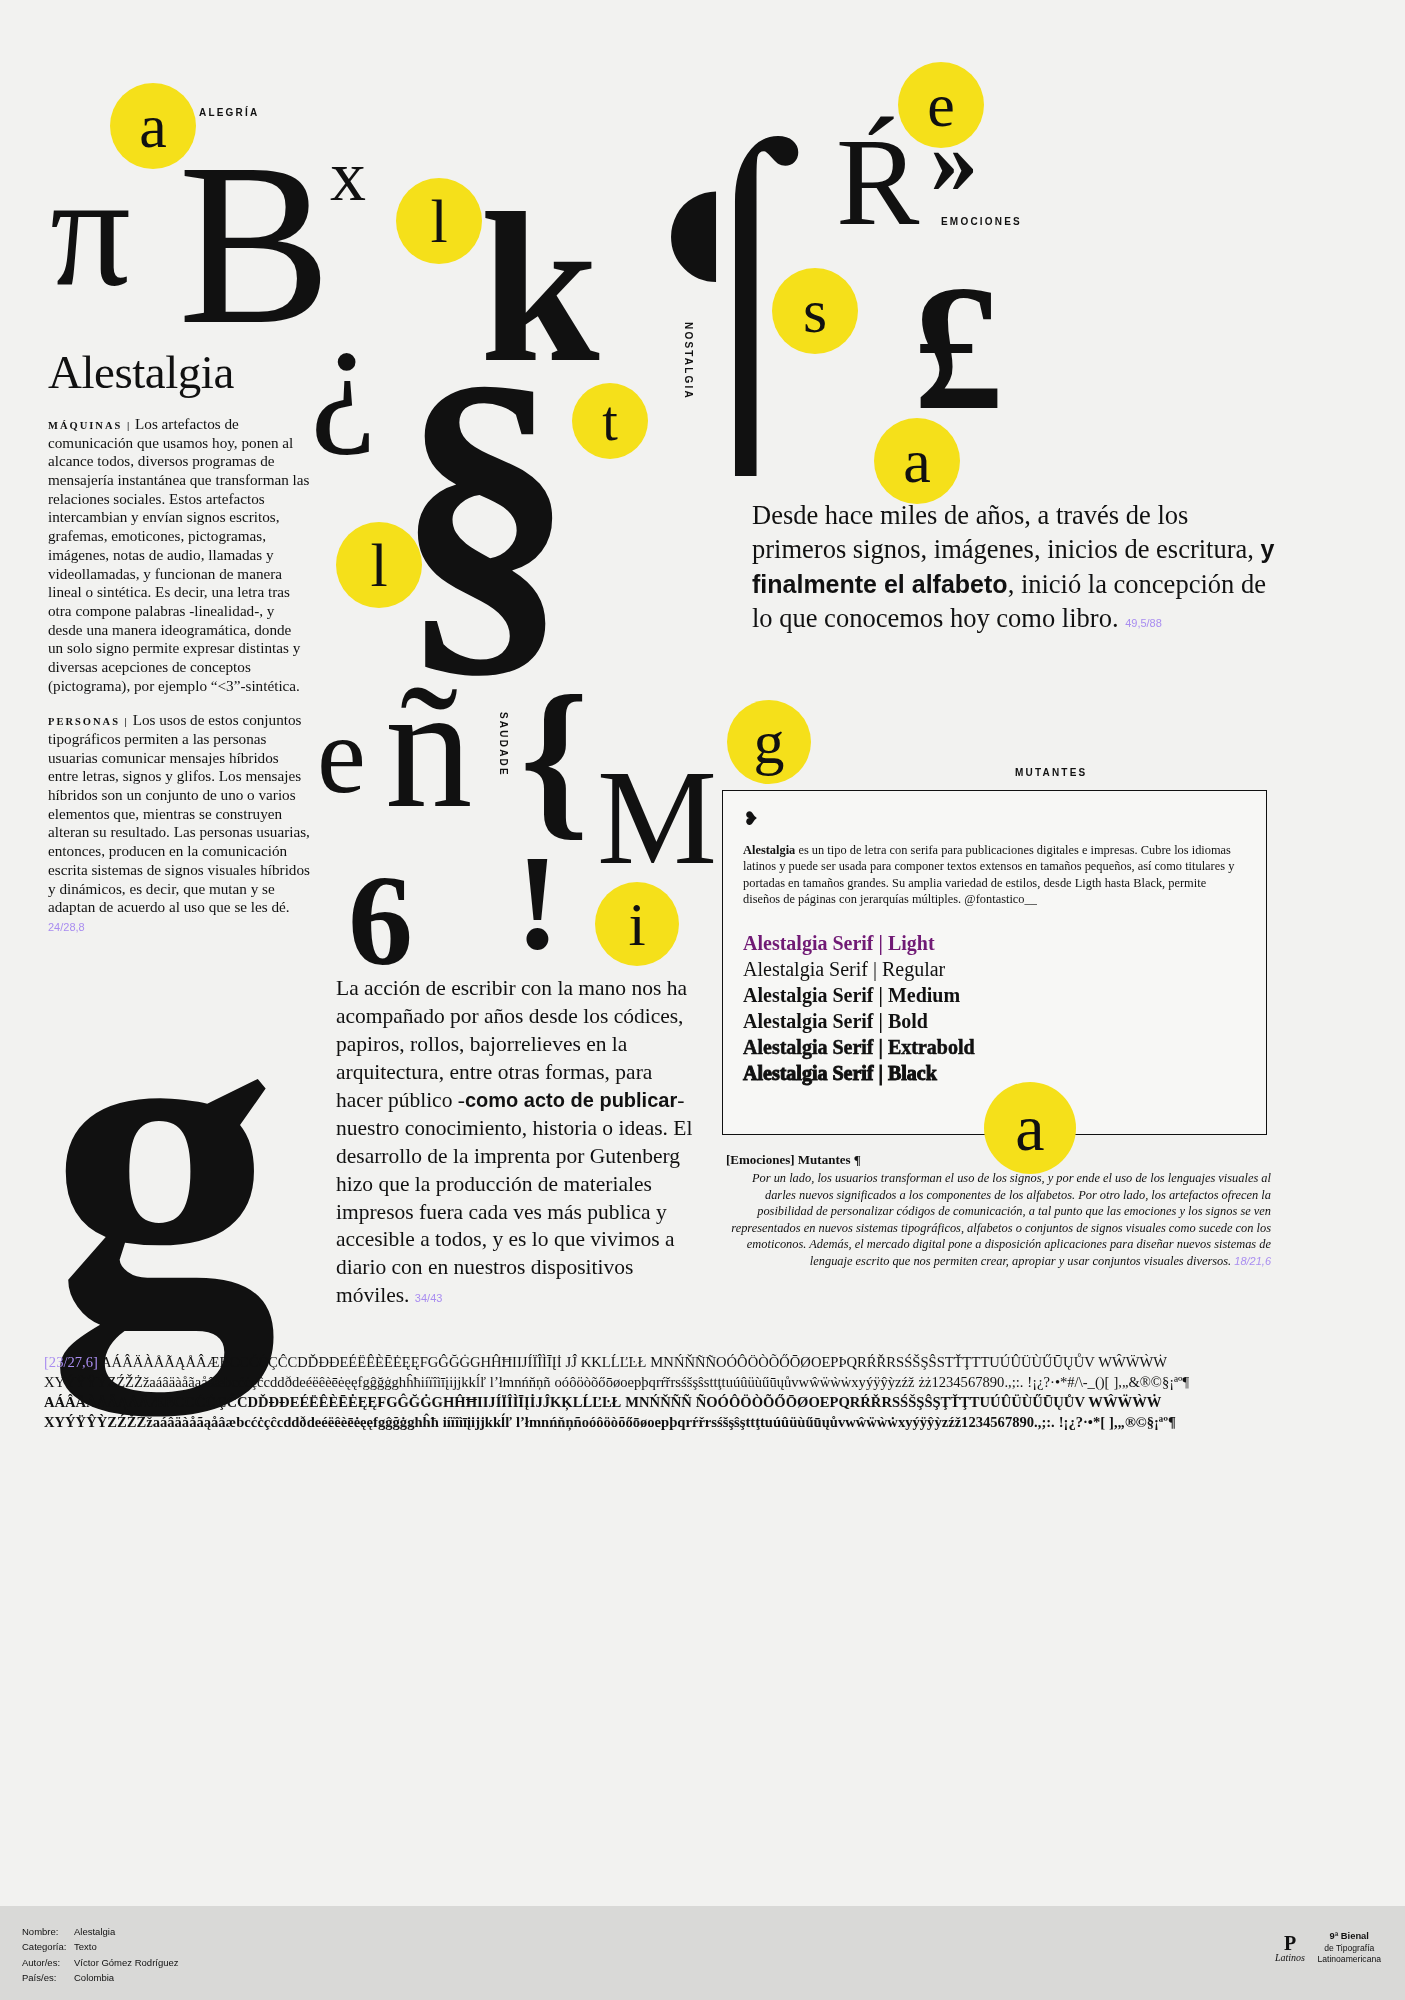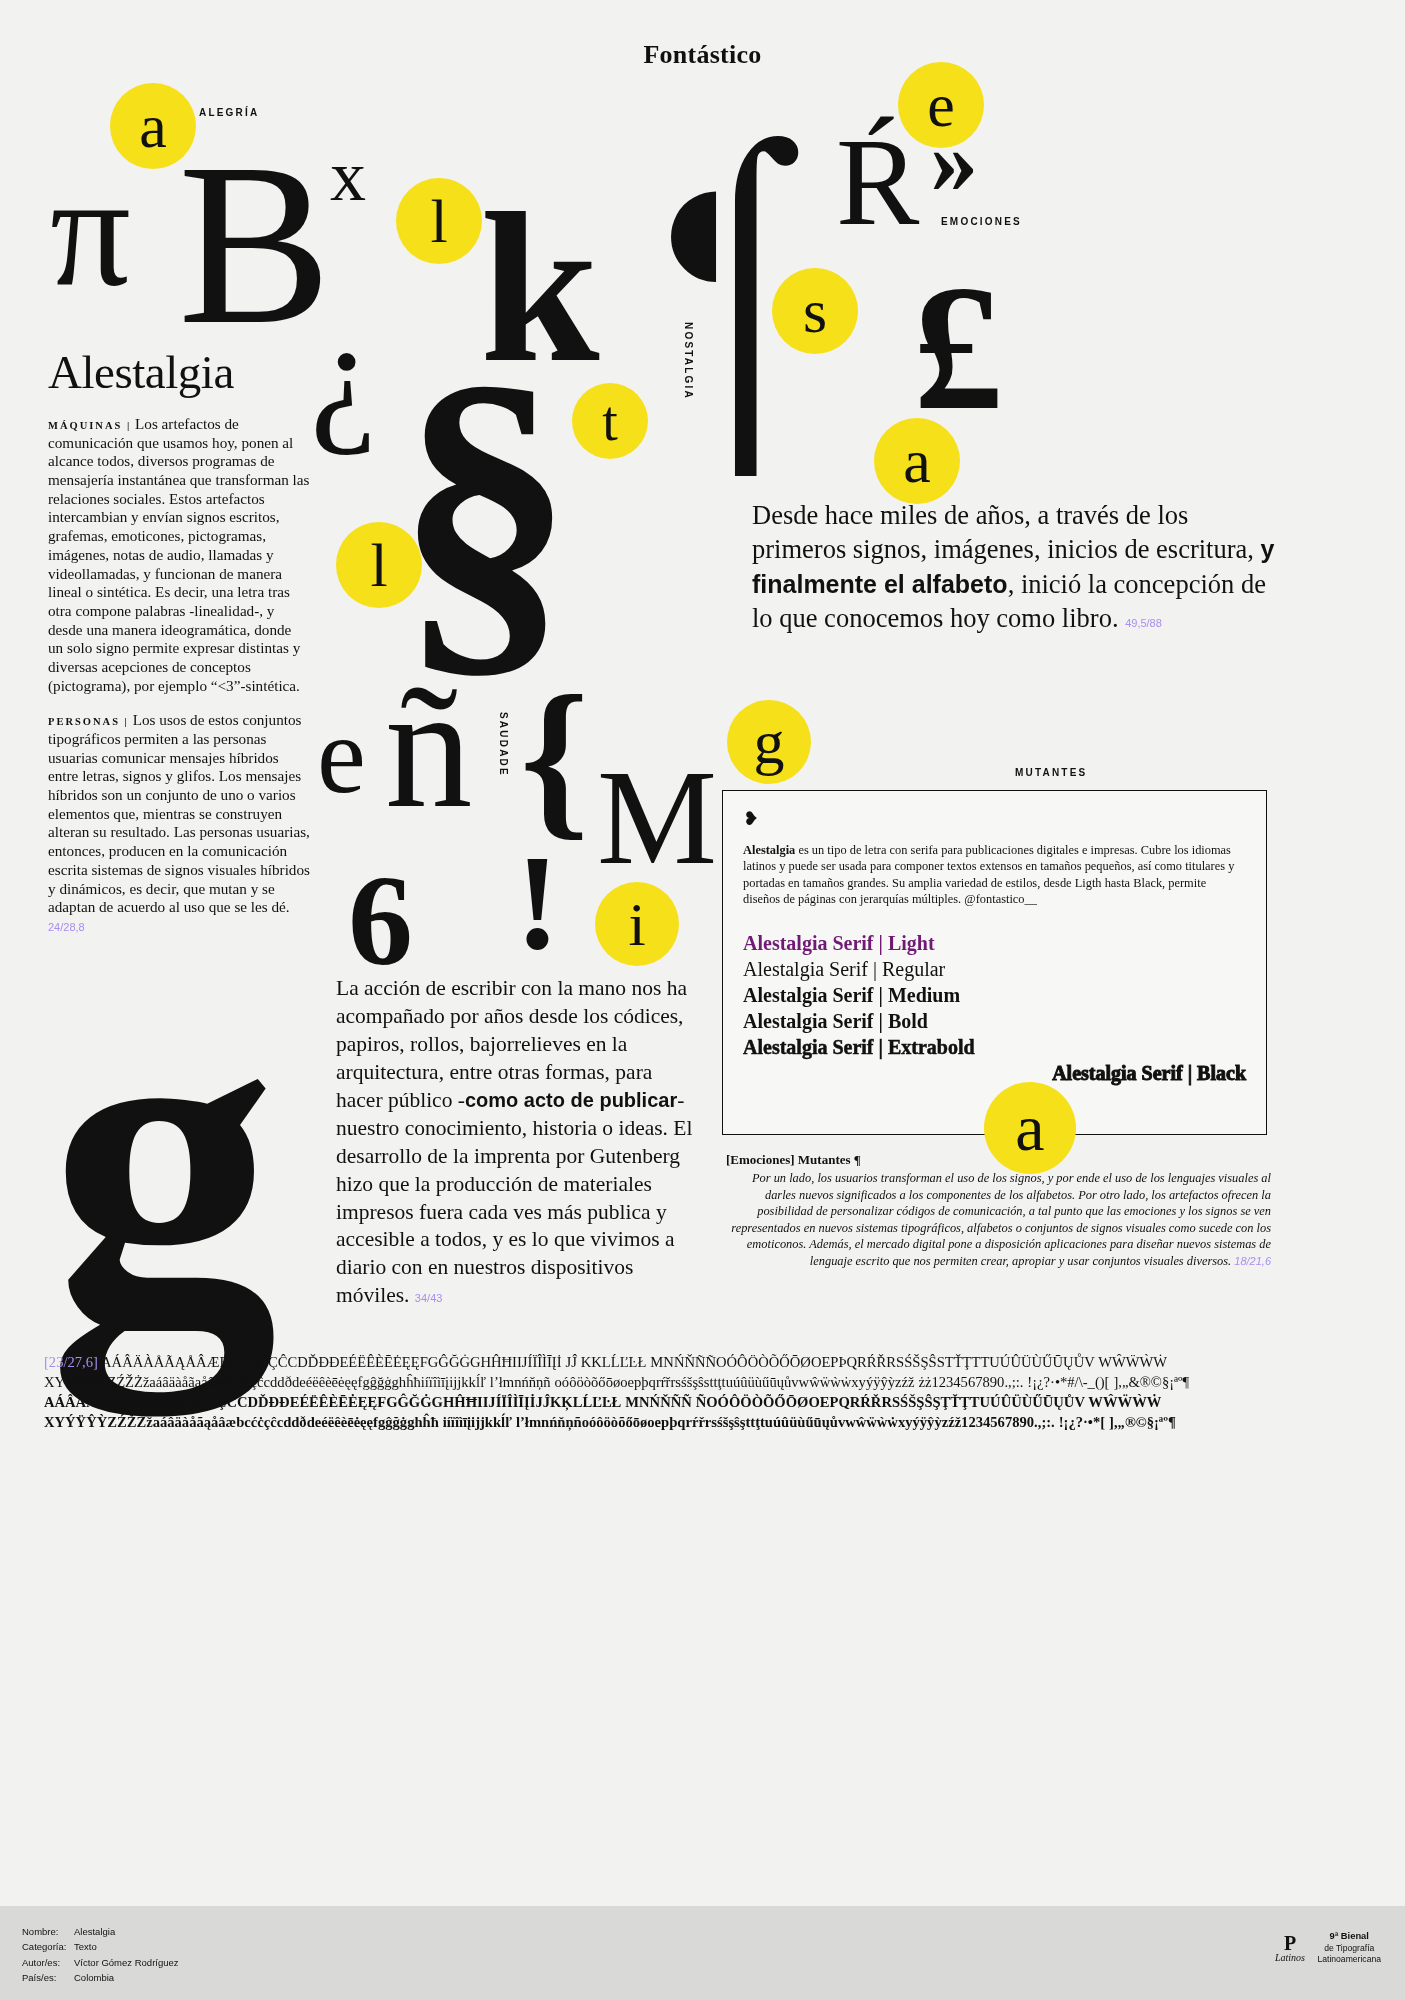--- a/index.html
+++ b/index.html
@@ -82,21 +82,21 @@
   }
   .spec-para b{font-weight:bold;}
   .spec-handle{color:#111;}
   .spec-list{margin-top:22px;}
   .spec-list div{font-family:"Liberation Serif",serif;font-size:20px;line-height:1.30;}
   .w-light{font-weight:bold;color:#701a75;}
   .w-regular{font-weight:normal;}
   .w-medium{font-weight:bold;-webkit-text-stroke:0px;}
   .w-bold{font-weight:bold;}
   .w-extrabold{font-weight:bold;-webkit-text-stroke:.5px #111;}
-  .w-black{font-weight:bold;text-align:right;-webkit-text-stroke:1px #111;}
+  .w-black{font-weight:bold;-webkit-text-stroke:1px #111;}
 
   
   .emoc-head{
     position:absolute;left:726px;top:1152px;
     font-family:"Liberation Serif",serif;font-weight:bold;font-size:13px;
   }
   .emoc-body{
     position:absolute;left:726px;top:1170px;width:545px;
     font-family:"Liberation Serif",serif;font-size:12.4px;line-height:1.33;
     text-align:right;
@@ -139,21 +139,20 @@
     writing-mode:vertical-rl;
     font-family:"Liberation Sans",sans-serif;font-weight:bold;
     font-size:10px;letter-spacing:.22em;
   }
 </style>
 </head>
 <body>
 
 <div class="page">
 
-  <div class="title">Fontástico</div>
 
   <div class="yellow-circle" style="left:110px;top:83px;width:86px;height:86px;font-size:62px;">
     <span>a</span>
   </div>
 
   <div class="lbl abs" style="left:199px;top:107px;">ALEGRÍA</div>
 
   <div class="abs purple blackglyph" style="left:50px;top:150px;font-size:160px;">π</div>
 
   <div class="abs blackglyph" style="left:178px;top:130px;font-size:230px;">B</div>

